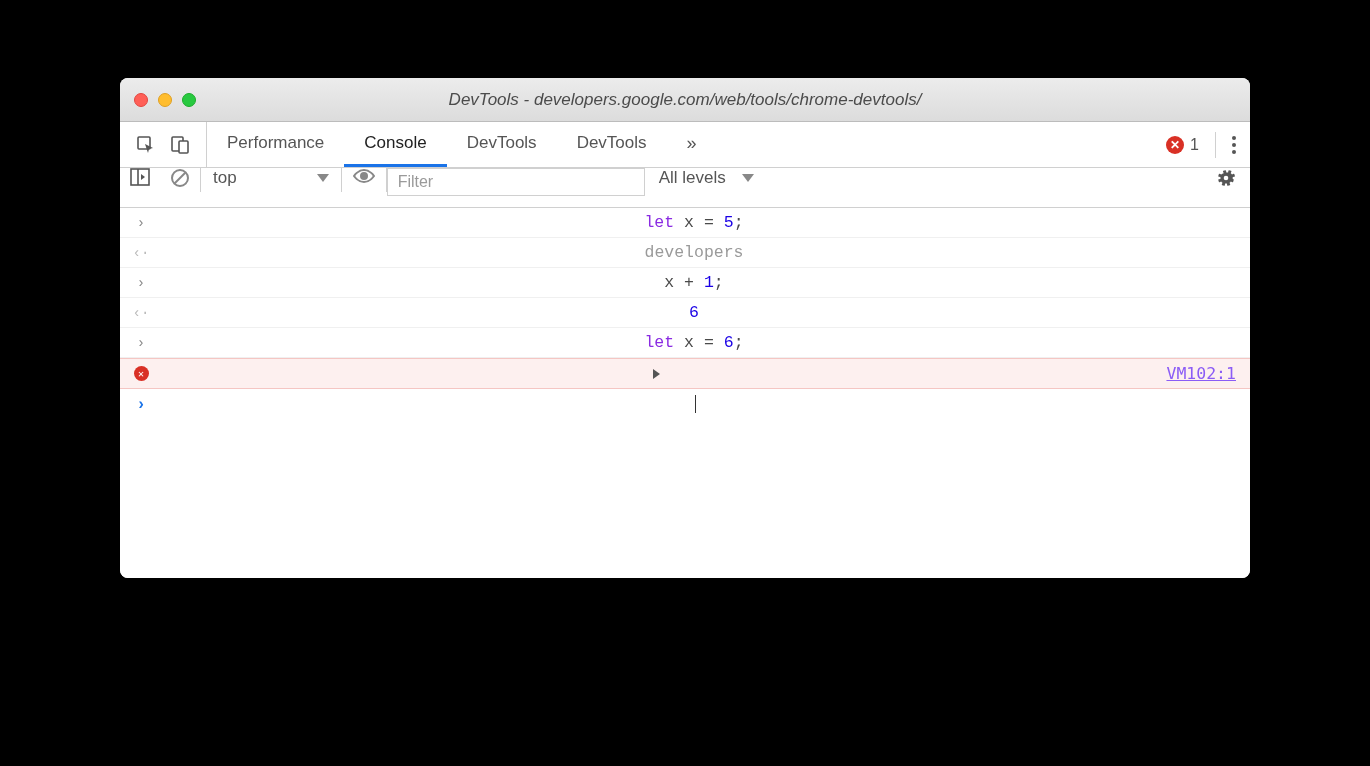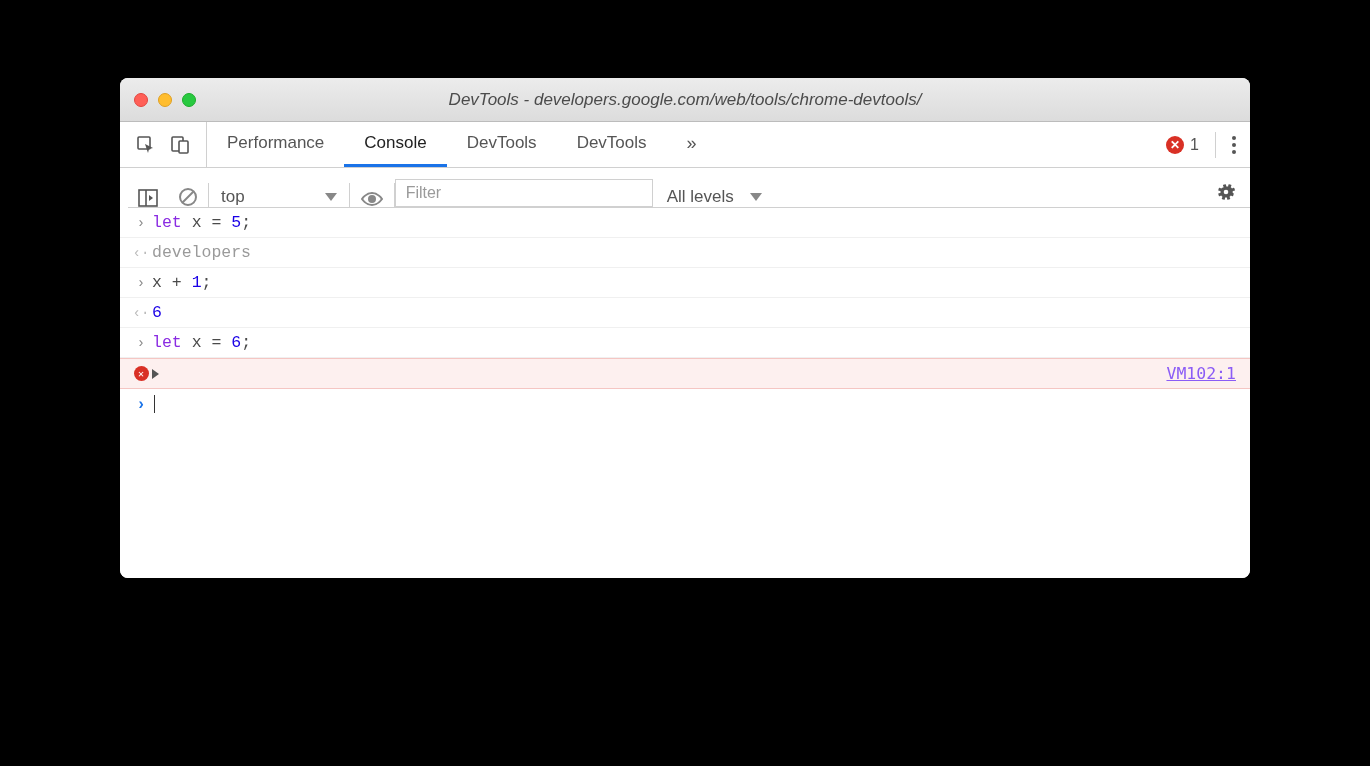--- a/index.html
+++ b/index.html
@@ -81,22 +81,22 @@
   }
   .divider-v { width:1px; height:26px; background:#d0d0d0; }
   .kebab { display:flex; flex-direction:column; gap:3px; cursor:pointer; }
   .kebab span { width:4px; height:4px; background:#555; border-radius:50%; }
   .chevrons { color:#555; font-size:18px; cursor:pointer; }
 
   
   .subbar {
     height: 40px;
     border-bottom: 1px solid #d0d0d0;
-    display: flex; align-items: flex-end;
-    font-size: 17px; color: #555; margin-left: 8px;
+    display: flex; align-items: flex-start;
+    font-size: 17px; color: #555;
   }
   .subbar > * { flex-shrink: 0; }
   .sb-icon { padding: 0 10px; cursor:pointer; display:flex; }
   .sb-sep  { width:1px; height:24px; background:#d0d0d0; }
   .context-select {
     display:flex; align-items:center; gap:80px;
     padding:0 12px; cursor:pointer;
   }
   .tri-down {
     width:0; height:0; border-left:6px solid transparent;
@@ -128,21 +128,21 @@
     background: #fdf0ef;
     border-top: 1px solid #f5c6c3;
     border-bottom: 1px solid #f5c6c3;
   }
   .crow .gutter {
     width: 22px; flex-shrink:0;
     display:flex; align-items:center; justify-content:center;
     color:#888; font-size:14px; padding-top:2px;
   }
   .crow .gutter.prompt-blue { color:#1a73e8; font-weight:bold; font-size:16px; }
-  .crow .content { flex:1; white-space:pre; }
+  .crow .content { flex:1; white-space:pre;text-align:center; }
   .crow .gutter .ret-arrow { color:#bbb; }
   .undef { color:#9a9a9a; }
   .num-lit { color:#1a00e6; }
   .kw  { color:#8a2be2; }      
   .var { color:#4a4a4a; }
   .op  { color:#4a4a4a; }
   .lineend { color:#4a4a4a; }
   .err-text { color:#ef4136; }
   .err-link {
     margin-left:auto; color:#8b5cf6;

